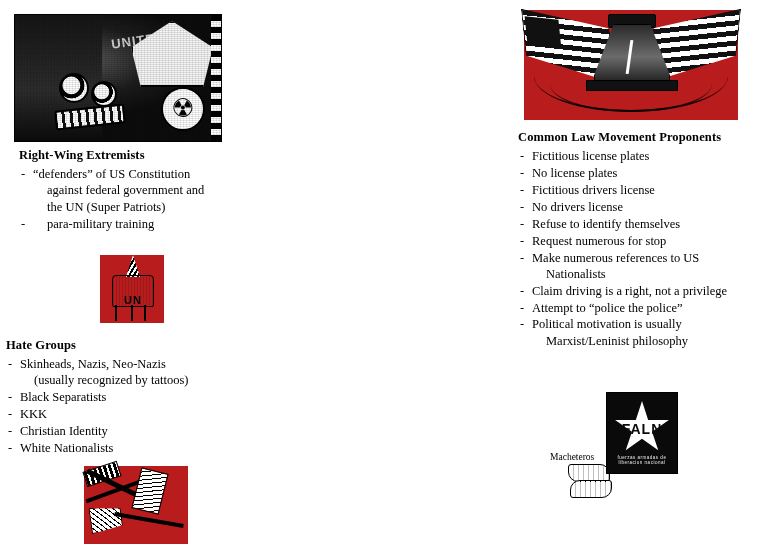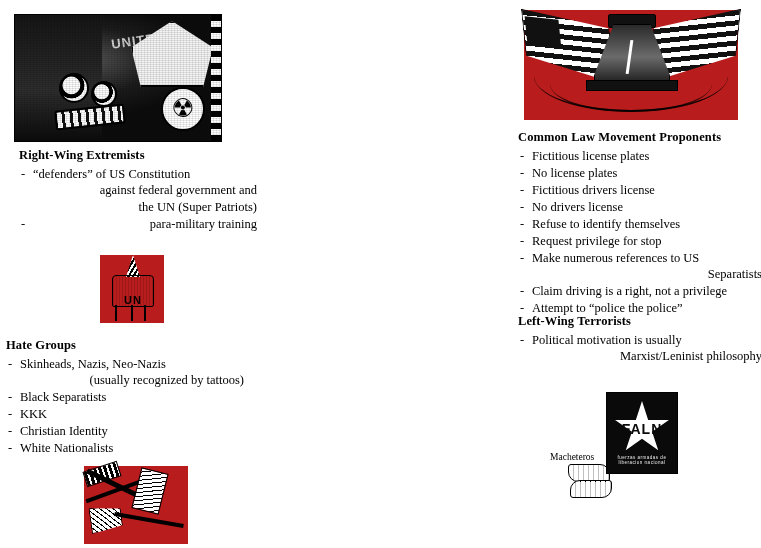--- a/index.html
+++ b/index.html
@@ -49,21 +49,20 @@
     margin: 0 0 0.5px 0;
   }
   .items li .dash {
     position: absolute;
     left: 2px;
     top: 0;
   }
   .items li .cont {
     display: block;
     padding-left: 14px;
-    text-align: right;
   }
 
   
   .art {
     position: absolute;
     background: #b91c1c;
   }
   .frame {
     border: 1.5px solid #000;
     box-sizing: border-box;
@@ -371,40 +370,39 @@
         <li>
           <span class="dash">-</span>
           <span>No drivers license</span>
         </li>
         <li>
           <span class="dash">-</span>
           <span>Refuse to identify themselves</span>
         </li>
         <li>
           <span class="dash">-</span>
-          <span>Request privilege for stop</span>
+          <span>Request numerous for stop</span>
         </li>
         <li>
           <span class="dash">-</span>
           <span>Make numerous references to US</span>
-          <span class="cont">Separatists</span>
+          <span class="cont">Nationalists</span>
         </li>
         <li>
           <span class="dash">-</span>
           <span>Claim driving is a right, not a privilege</span>
         </li>
         <li>
           <span class="dash">-</span>
           <span>Attempt to “police the police”</span>
         </li>
       </ul>
     </div>
 
     <div class="tb tb-lwt">
-      <div class="heading">Left-Wing Terrorists</div>
       <ul class="items">
         <li>
           <span class="dash">-</span>
           <span>Political motivation is usually</span>
           <span class="cont">Marxist/Leninist philosophy</span>
         </li>
       </ul>
     </div>
 
     <div class="macheteros-label">Macheteros</div>

